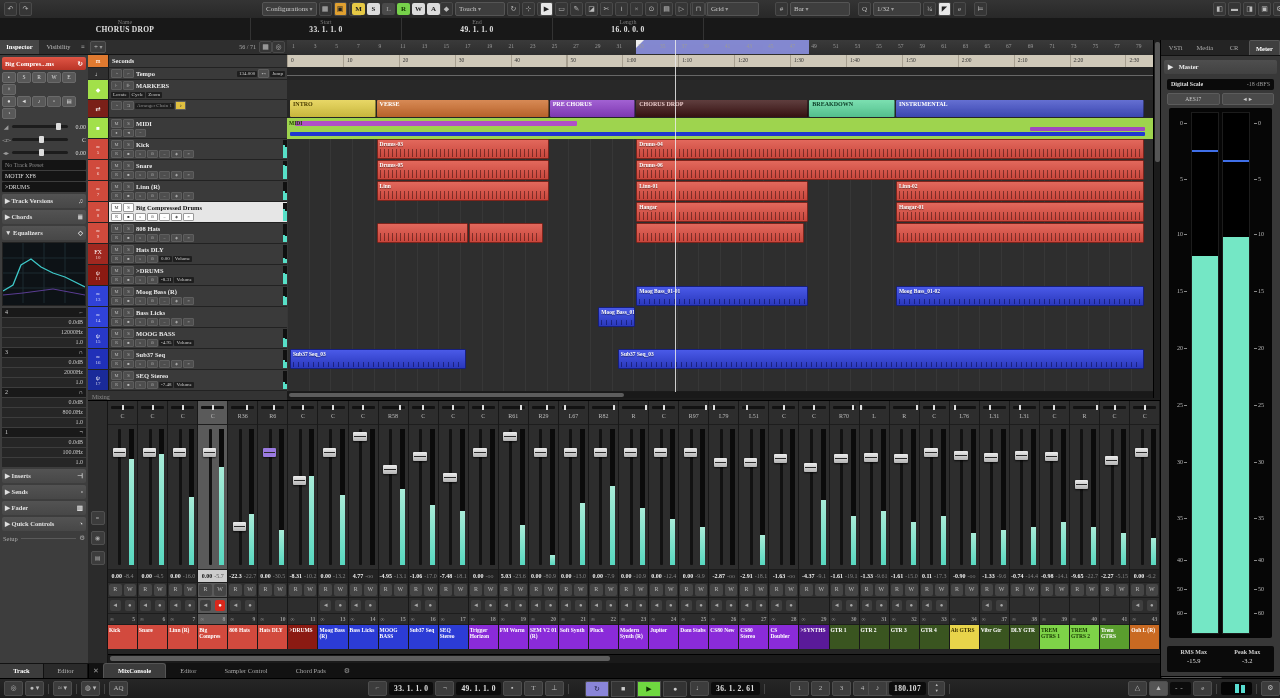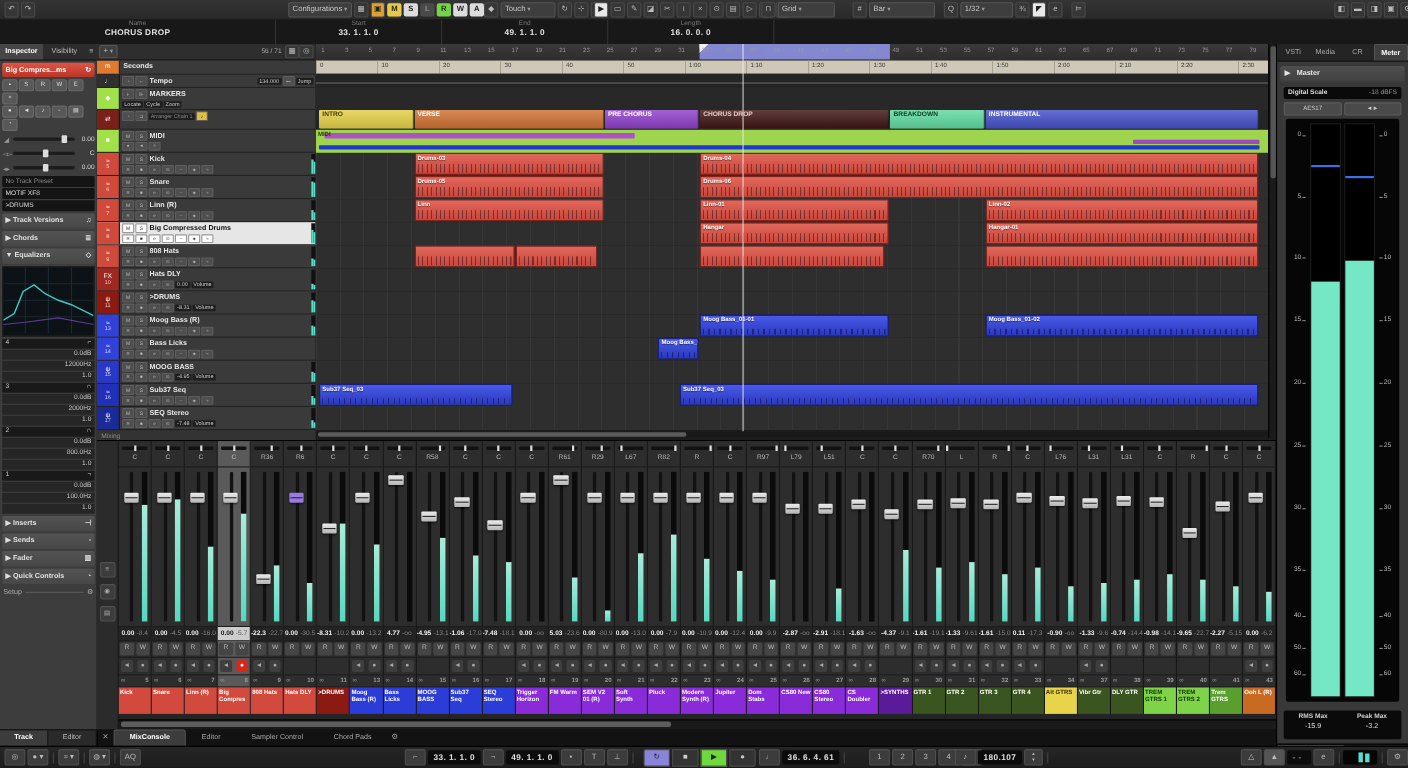--- a/index.html
+++ b/index.html
@@ -1,17 +1,17 @@
 <!DOCTYPE html>
 <html><head>
 <meta charset="utf-8">
 <style>
   html,body{margin:0;padding:0;background:#111;}
   .app{position:relative;width:1280px;height:698px;background:#1c1c1c;overflow:hidden;
-       font-family:Liberation Sans, sans-serif;color:#ccc;-webkit-font-smoothing:antialiased;}
+       font-family:Liberation Serif, serif;color:#ccc;-webkit-font-smoothing:antialiased;}
   .abs{position:absolute;}
   b{font-weight:bold;}
 
   
   #toolbar{left:0;top:0;width:1280px;height:18px;background:linear-gradient(#343434,#282828);border-bottom:1px solid #050505;}
   .tg{position:absolute;top:2px;display:flex;align-items:center;gap:2px;height:14px;}
   .tbtn{height:12px;line-height:12px;padding:0 3px;background:#3e3e3e;border:1px solid #555;border-radius:2px;font-size:7px;color:#c8c8c8;white-space:nowrap;}
   .tbtn.dd::after{content:" ▾";font-size:6px;color:#999;}
   .tool{width:11px;height:12px;line-height:12px;text-align:center;font-size:7px;color:#bbb;background:#363636;border:1px solid #4a4a4a;border-radius:2px;}
   .tool.act{background:#e8e8e8;color:#222;}
@@ -2154,21 +2154,21 @@
     </div>
     <div class="trg" style="left:585px">
       <span class="tpb cyc">↻</span>
       <span class="tpb">■</span>
       <span class="tpb play">▶</span>
       <span class="tpb rec">●</span>
       <span class="tsep"></span>
     </div>
     <div class="trg" style="left:690px">
       <span class="trbtn">♩</span>
-      <span class="trdisp">36. 6. 4. 61</span>
+      <span class="trdisp">36. 1. 2. 61</span>
       <span class="tsep"></span>
     </div>
     <div class="trg" style="left:790px" id="trmarkers">
         <div class="trbtn">1</div>
         <div class="trbtn">2</div>
         <div class="trbtn">3</div>
         <div class="trbtn">4</div>
         <div class="trbtn">⚙</div>
         <div class="tsep"></div>
       </div>

